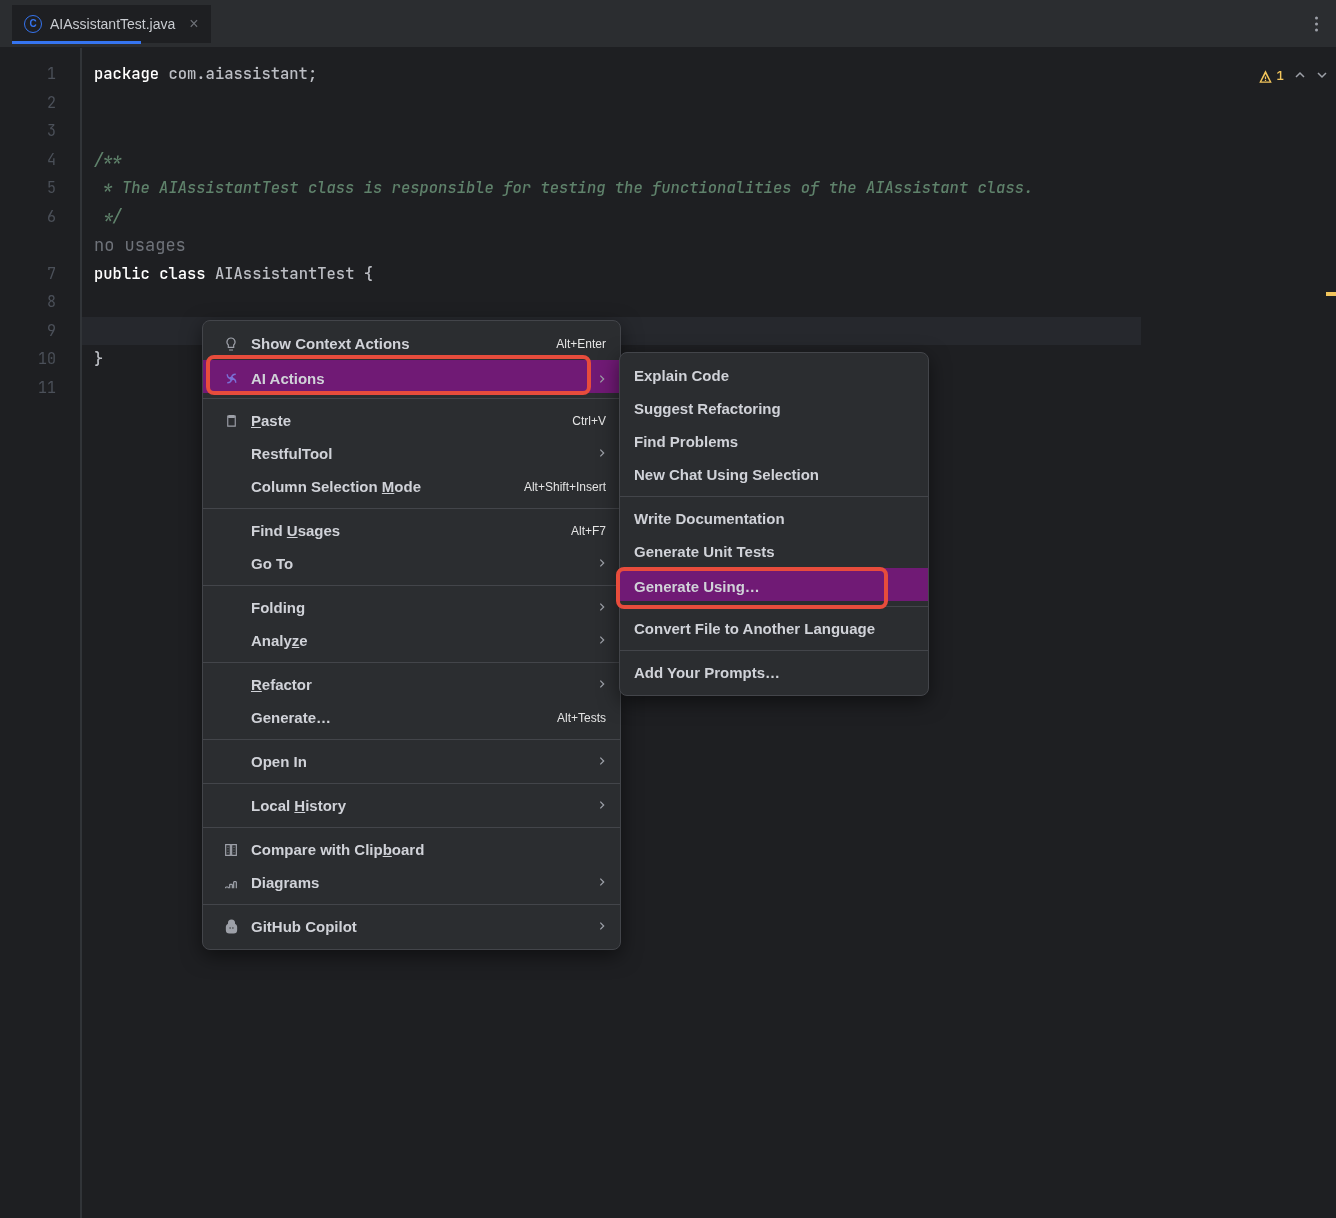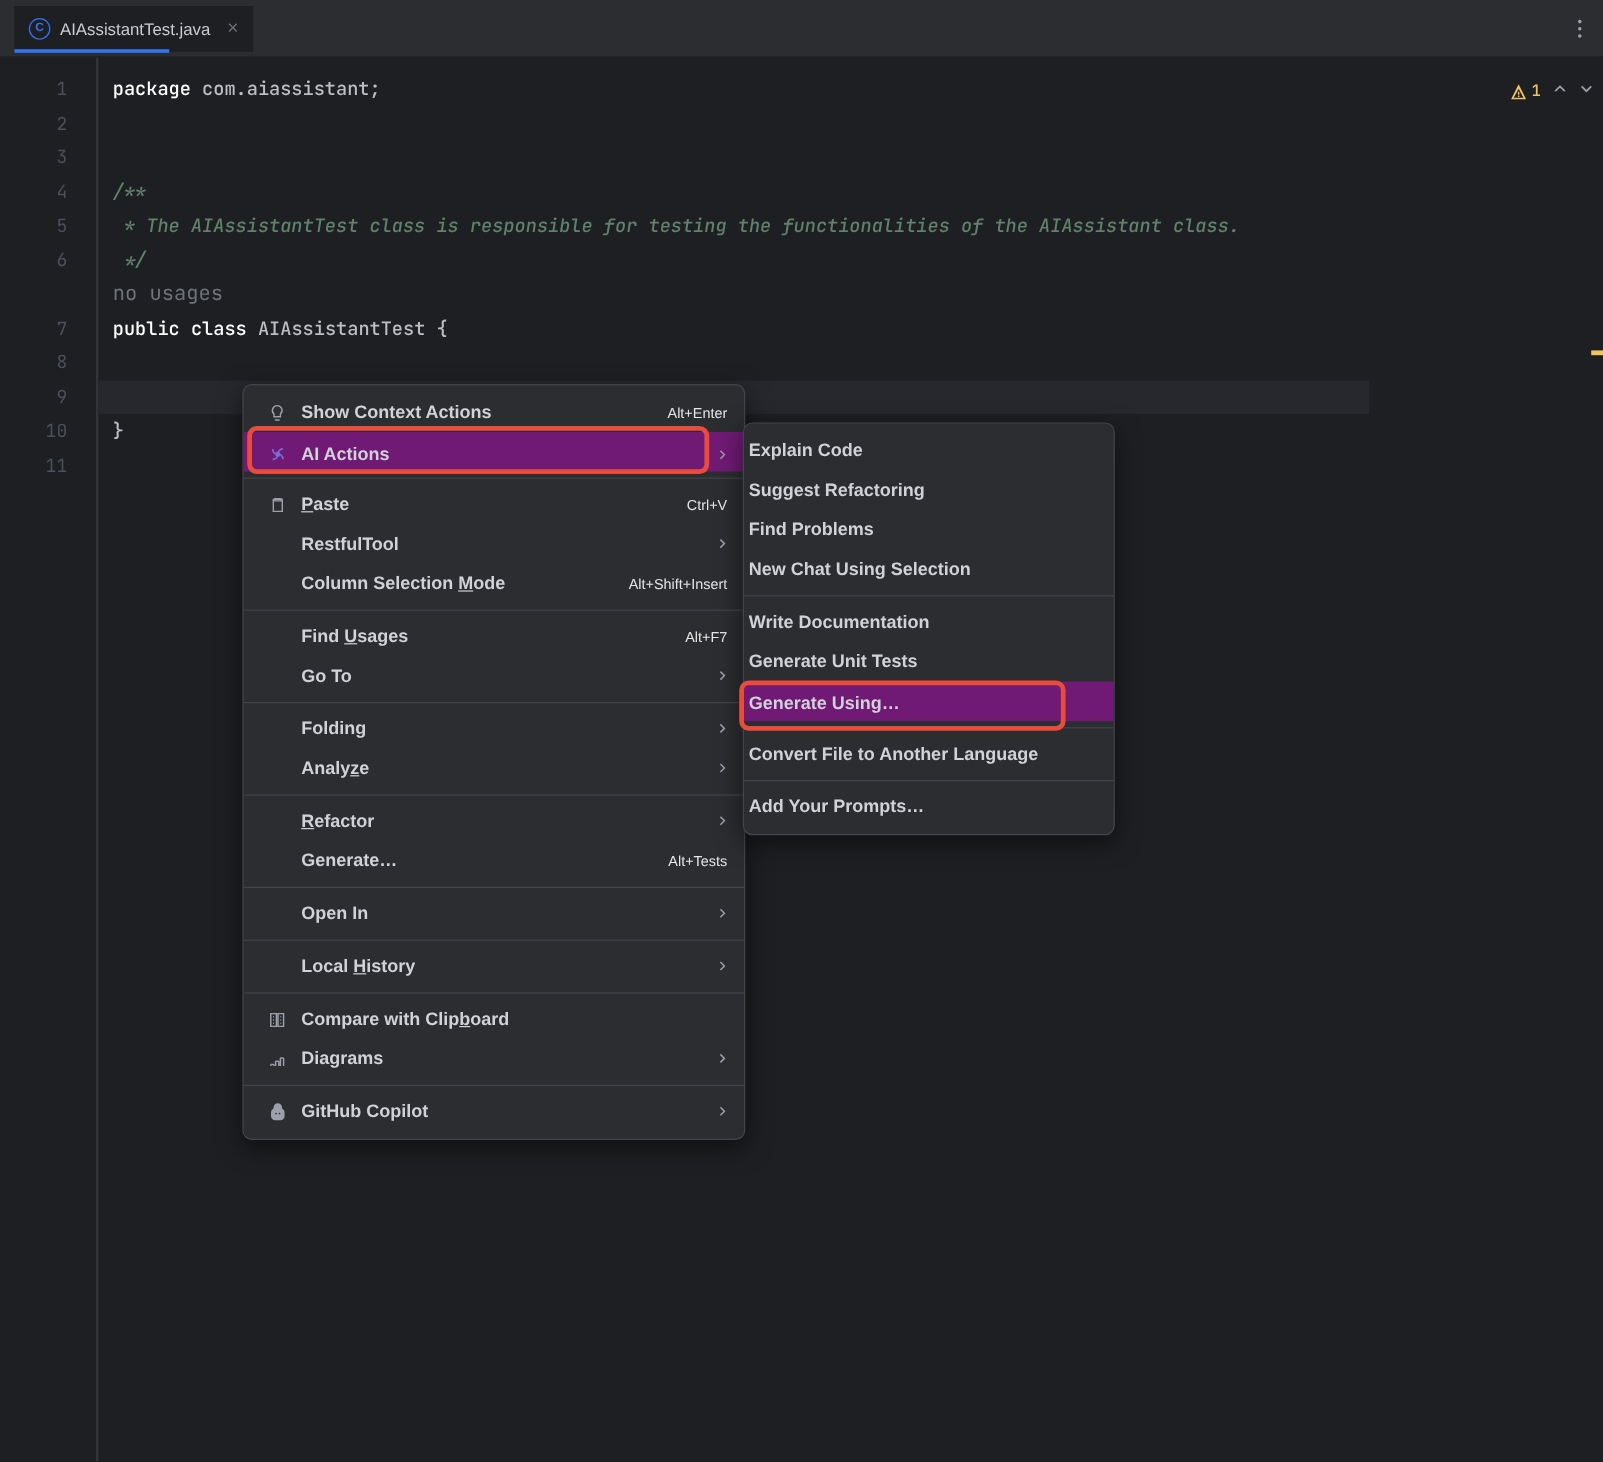--- a/index.html
+++ b/index.html
@@ -165,21 +165,21 @@
 .underline-char { text-decoration: underline; text-decoration-thickness: 1px; }
 .highlight-box-red {
   position: absolute;
   border: 4px solid #e74c3c;
   border-radius: 8px;
   pointer-events: none;
   z-index: 100;
 }
 .hb1 { left: 206px; top: 355px; width: 385px; height: 40px; }
 .hb2 { left: 616px; top: 567px; width: 272px; height: 42px; }
-.menu2 .menu-item { padding-left: 4px; }
+.menu2 .menu-item { padding-left: 14px; }
 </style>
 </head>
 <body>
 
 <div class="tab-bar">
   <div class="tab">
     <span class="class-icon-circle">C</span>
     <span class="tab-name">AIAssistantTest.java</span>
     <span class="tab-close">×</span>
     <div class="tab-underline"></div>

